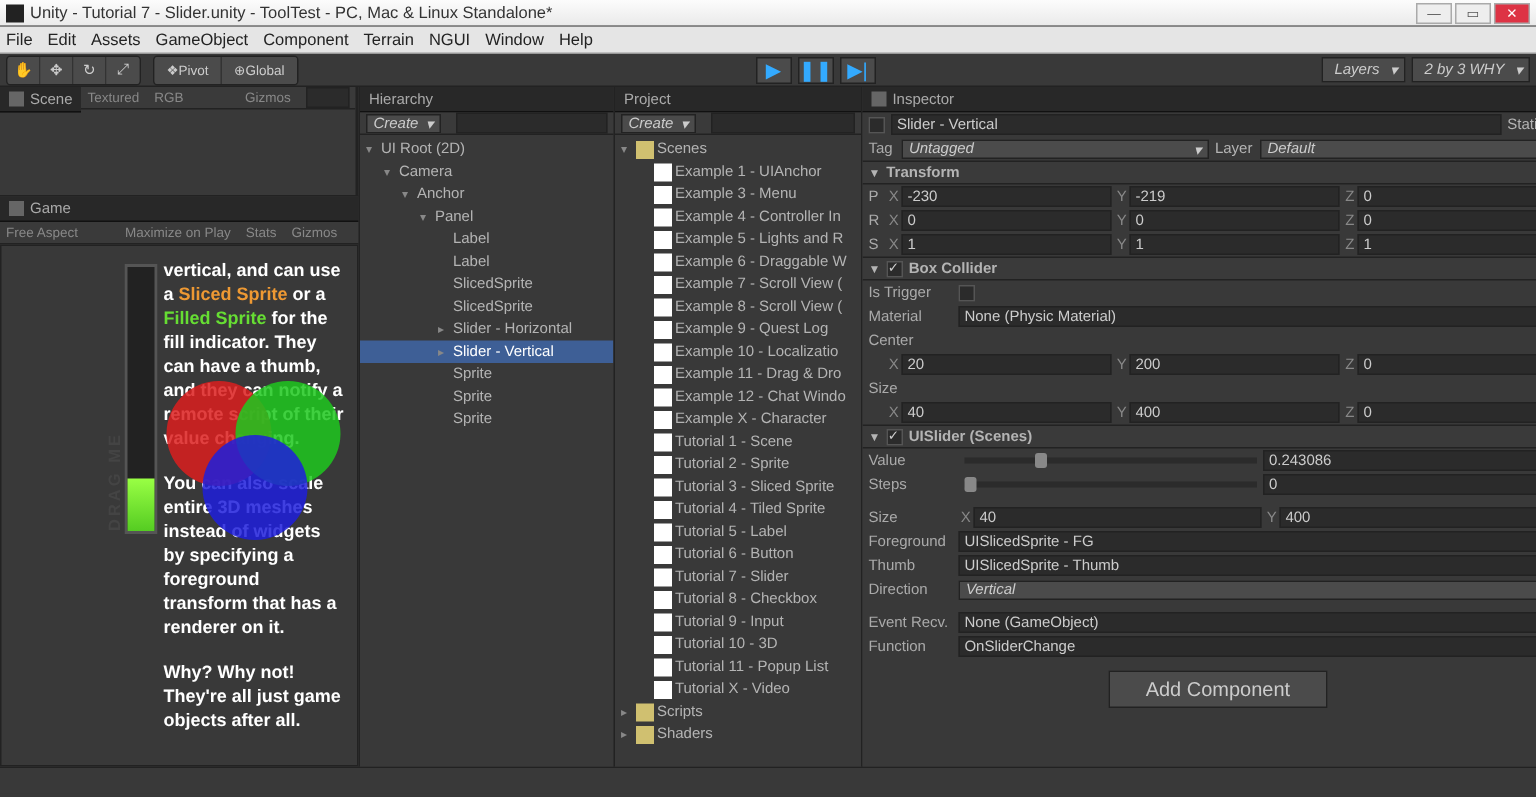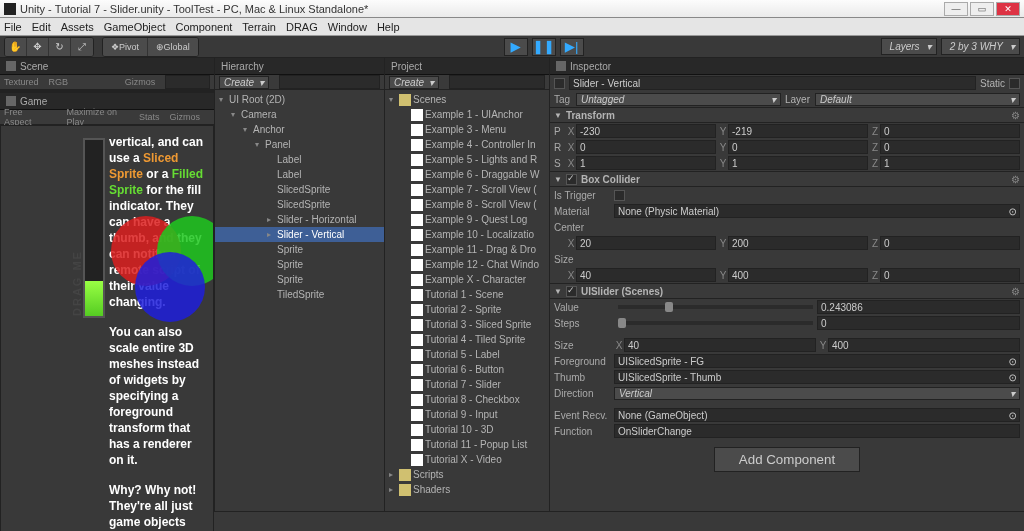--- a/index.html
+++ b/index.html
@@ -36,21 +36,21 @@
 .inspector-col{flex:1;display:flex;flex-direction:column;border-left:1px solid #222;}
 
 
 .panel-tab{height:17px;background:#282828;display:flex;align-items:center;padding:0 6px;color:#aaa;font-size:10px;border-bottom:1px solid #111;}
 .panel-tab .icon{width:10px;height:10px;margin-right:4px;background:#666;}
 .panel-sub{height:15px;background:#3a3a3a;display:flex;align-items:center;padding:0 4px;font-size:9px;color:#888;border-bottom:1px solid #222;}
 .panel-sub span{margin-right:10px;}
 .panel-sub .sep{flex:1;}
 
 
-.scene-pane{height:255px;display:flex;flex-direction:column;}
+.scene-pane{height:255px;display:flex;flex-direction:row;}
 .scene-view{flex:1;background:#3a3a3a;position:relative;overflow:hidden;border:1px solid #222;}
 
 
 .game-pane{flex:1;display:flex;flex-direction:column;border-top:1px solid #222;}
 .game-view{flex:1;background:#393939;border:1px solid #222;padding:8px;overflow:hidden;position:relative;}
 .game-text{color:#fff;font-size:12px;font-weight:bold;line-height:16px;max-width:280px;margin-left:100px;}
 .game-text .hl1{color:#6d3;}
 .game-text .hl2{color:#e93;}
 .game-text p{margin-bottom:14px;}
 .blobs{position:absolute;left:110px;top:90px;}
@@ -105,21 +105,21 @@
   </div>
 </div>
 
 <div class="menubar" id="menubar">
     <span>File</span>
     <span>Edit</span>
     <span>Assets</span>
     <span>GameObject</span>
     <span>Component</span>
     <span>Terrain</span>
-    <span>DRAG</span>
+    <span>NGUI</span>
     <span>Window</span>
     <span>Help</span>
   </div>
 
 <div class="toolbar">
   <div class="tool-group">
     <button>✋</button>
     <button>✥</button>
     <button>↻</button>
     <button>⤢</button>
@@ -248,24 +248,20 @@
           <span>Sprite</span>
         </div>
         <div class="tree-item ind4">
           <span class="fold"></span>
           <span>Sprite</span>
         </div>
         <div class="tree-item ind4">
           <span class="fold"></span>
           <span>Sprite</span>
         </div>
-        <div class="tree-item ind4">
-          <span class="fold"></span>
-          <span>TiledSprite</span>
-        </div>
       </div>
   </div>
 
   <div class="project-col">
     <div class="panel-tab">
         <span>Project</span>
       </div>
     <div class="panel-sub">
         <span class="dd" style="padding:0 14px 0 4px">Create</span>
         <input class="field" style="flex: 1 1 0%;">

